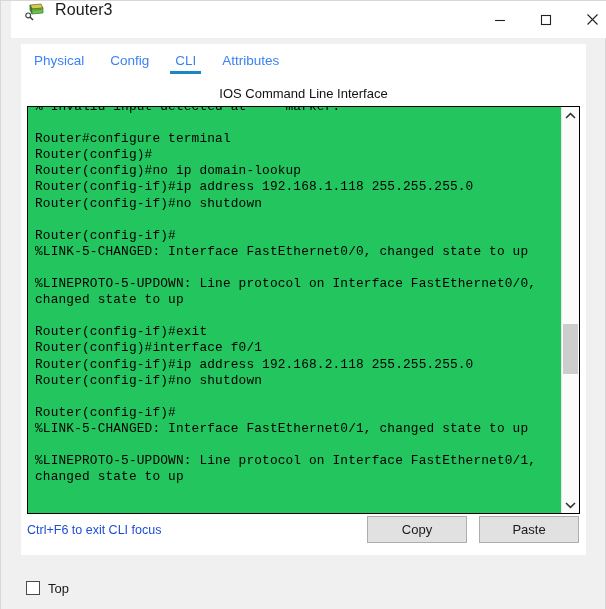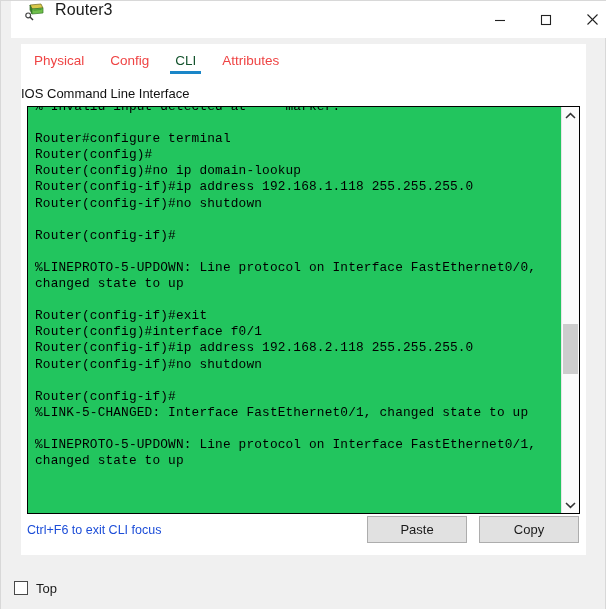--- a/index.html
+++ b/index.html
@@ -74,24 +74,24 @@
     display: flex;
     align-items: flex-start;
   }
   .tab {
     position: relative;
     height: 32px;
     padding: 0 13px;
     display: flex;
     align-items: center;
     font-size: 13.5px;
-    color: #ef4444;
+    color: #3b82f6;
     white-space: nowrap;
   }
-  .tab.active { color: #14532d; }
+  .tab.active { color: #3b82f6; }
   .tab.active::after {
     content: "";
     position: absolute;
     left: 8px; right: 8px;
     bottom: 2px;
     height: 3px;
     background: #1a86c8;
   }
 
   
@@ -99,21 +99,21 @@
     position: absolute;
     left: 20px; top: 75px;
     width: 565px;
     height: 479px;
     background: #ffffff;
   }
   .panel-title {
     position: absolute;
     left: 0; top: 10px;
     width: 100%;
-    text-align: left;
+    text-align: center;
     font-size: 13px;
     color: #111;
   }
 
   
   .terminal-wrap {
     position: absolute;
     left: 6px; top: 30px;
     width: 553px;
     height: 408px;
@@ -213,21 +213,21 @@
     top: 566px;
     width: 604px;
     height: 42px;
     background: #f0f0f0;
     display: flex;
     align-items: center;
   }
   .checkbox-row {
     display: flex;
     align-items: center;
-    margin-left: 13px;
+    margin-left: 25px;
   }
   .checkbox {
     width: 14px;
     height: 14px;
     border: 1.5px solid #4a4a4a;
     background: #ffffff;
     box-sizing: border-box;
     margin-right: 8px;
   }
   .checkbox-label {
@@ -287,20 +287,21 @@
         <div class="term-inner" id="term-inner">
             <div class="term-line">% Invalid input detected at '^' marker.</div>
             <div class="term-line">&nbsp;</div>
             <div class="term-line">Router#configure terminal</div>
             <div class="term-line">Router(config)#</div>
             <div class="term-line">Router(config)#no ip domain-lookup</div>
             <div class="term-line">Router(config-if)#ip address 192.168.1.118 255.255.255.0</div>
             <div class="term-line">Router(config-if)#no shutdown</div>
             <div class="term-line">&nbsp;</div>
             <div class="term-line">Router(config-if)#</div>
+            <div class="term-line">%LINK-5-CHANGED: Interface FastEthernet0/0, changed state to up</div>
             <div class="term-line">&nbsp;</div>
             <div class="term-line">%LINEPROTO-5-UPDOWN: Line protocol on Interface FastEthernet0/0,</div>
             <div class="term-line">changed state to up</div>
             <div class="term-line">&nbsp;</div>
             <div class="term-line">Router(config-if)#exit</div>
             <div class="term-line">Router(config)#interface f0/1</div>
             <div class="term-line">Router(config-if)#ip address 192.168.2.118 255.255.255.0</div>
             <div class="term-line">Router(config-if)#no shutdown</div>
             <div class="term-line">&nbsp;</div>
             <div class="term-line">Router(config-if)#</div>
@@ -324,22 +325,22 @@
           <svg width="11" height="8" viewBox="0 0 11 8">
             <path d="M1 2 L5.5 6.4 L10 2" fill="none" stroke="#333" stroke-width="1.5"></path>
           </svg>
         </div>
       </div>
     </div>
 
     <div class="hint">Ctrl+F6 to exit CLI focus</div>
 
     <div class="btnrow">
+      <div class="btn">Copy</div>
       <div class="btn">Paste</div>
-      <div class="btn">Copy</div>
     </div>
   </div>
 
   <div class="footer">
     <div class="checkbox-row">
       <div class="checkbox"></div>
       <div class="checkbox-label">Top</div>
     </div>
   </div>
 

